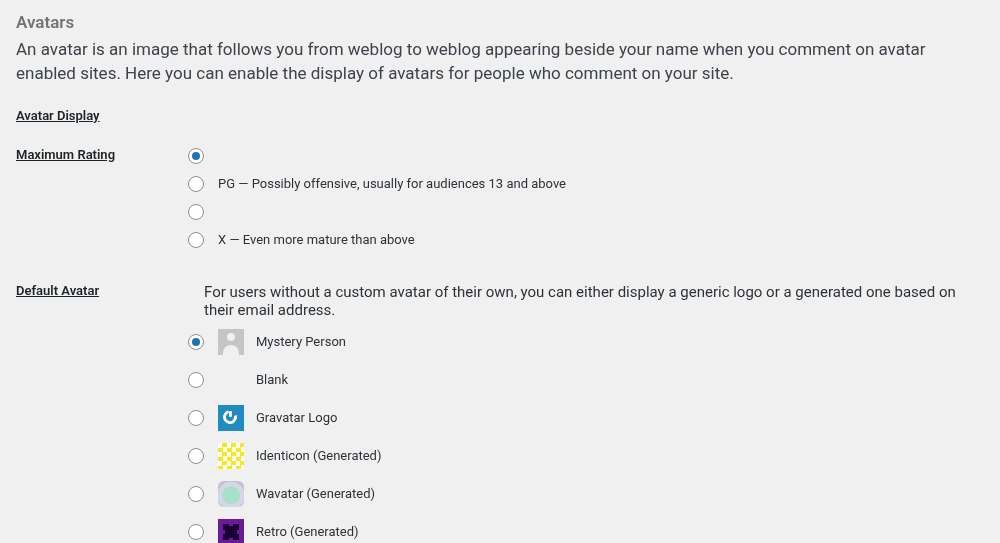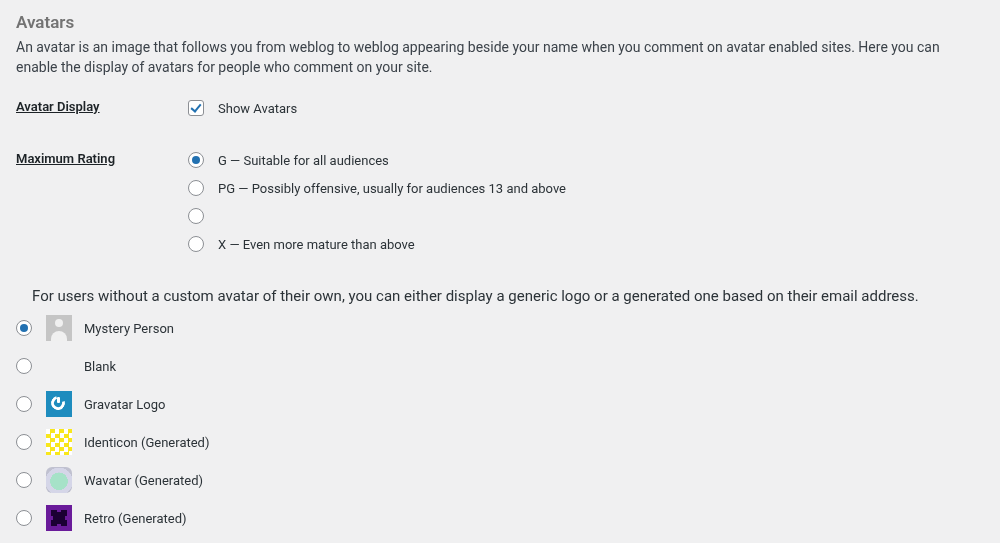--- a/index.html
+++ b/index.html
@@ -13,21 +13,21 @@
     color: #3c434a;
     padding: 12px 16px 0 16px;
   }
   h2.section-title {
     font-size: 17px;
     font-weight: 600;
     color: #737373;
     margin: 0 0 6px 0;
   }
   p.section-desc {
-    font-size: 14px;
+    font-size: 17px;
     color: #3c434a;
     margin: 0 0 22px 0;
     line-height: 1.4;
     max-width: 940px;
   }
   .row {
     display: flex;
     align-items: flex-start;
     margin-bottom: 24px;
   }
@@ -188,37 +188,28 @@
   }
 </style>
 </head>
 <body>
 
 <h2 class="section-title">Avatars</h2>
 <p class="section-desc">An avatar is an image that follows you from weblog to weblog appearing beside your name when you comment on avatar enabled sites. Here you can enable the display of avatars for people who comment on your site.</p>
 
 <div class="row">
   <div class="row-label">Avatar Display</div>
-  <div class="row-content">
-    <div class="option-line">
-      <label class="opt">
-        <input type="checkbox" id="show-avatars-cb" checked="" style="">
-        <span>Show Avatars</span>
-      </label>
-    </div>
-  </div>
 </div>
 
 <div class="row">
   <div class="row-label">Maximum Rating</div>
   <div class="row-content" id="rating-options">
       <div class="option-line">
         <label class="opt">
           <input type="radio" name="rating" checked="" style="">
-          <span>G — Suitable for all audiences</span>
         </label>
       </div>
       <div class="option-line">
         <label class="opt">
           <input type="radio" name="rating" style="">
           <span>PG — Possibly offensive, usually for audiences 13 and above</span>
         </label>
       </div>
       <div class="option-line">
         <label class="opt">
@@ -228,20 +219,21 @@
       <div class="option-line">
         <label class="opt">
           <input type="radio" name="rating" style="">
           <span>X — Even more mature than above</span>
         </label>
       </div>
     </div>
 </div>
 
 <div class="row" style="margin-bottom:0;">
+  <div class="row-label">Default Avatar</div>
   <div class="row-content">
     <p class="default-desc">For users without a custom avatar of their own, you can either display a generic logo or a generated one based on their email address.</p>
     <div id="default-avatar-options">
         <div class="option-line tall">
           <label class="opt">
             <input type="radio" name="default_avatar" checked="" style="">
             <span class="avatar-box avatar-mystery"></span>
             <span>Mystery Person</span>
           </label>
         </div>

